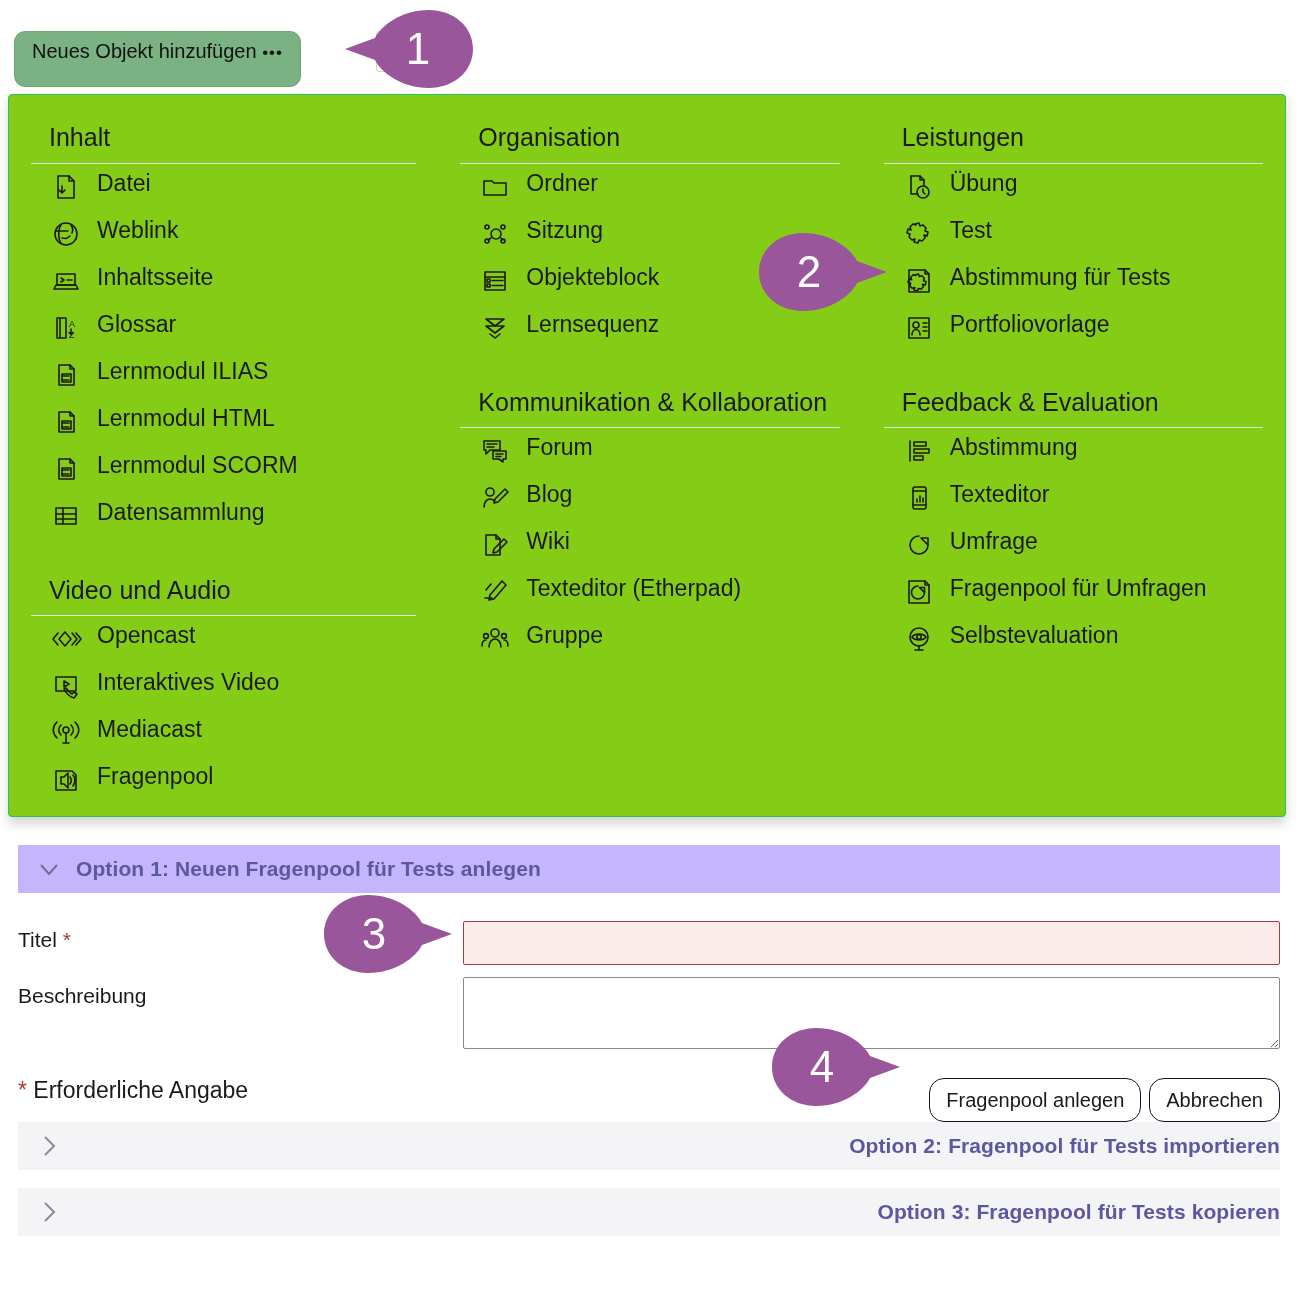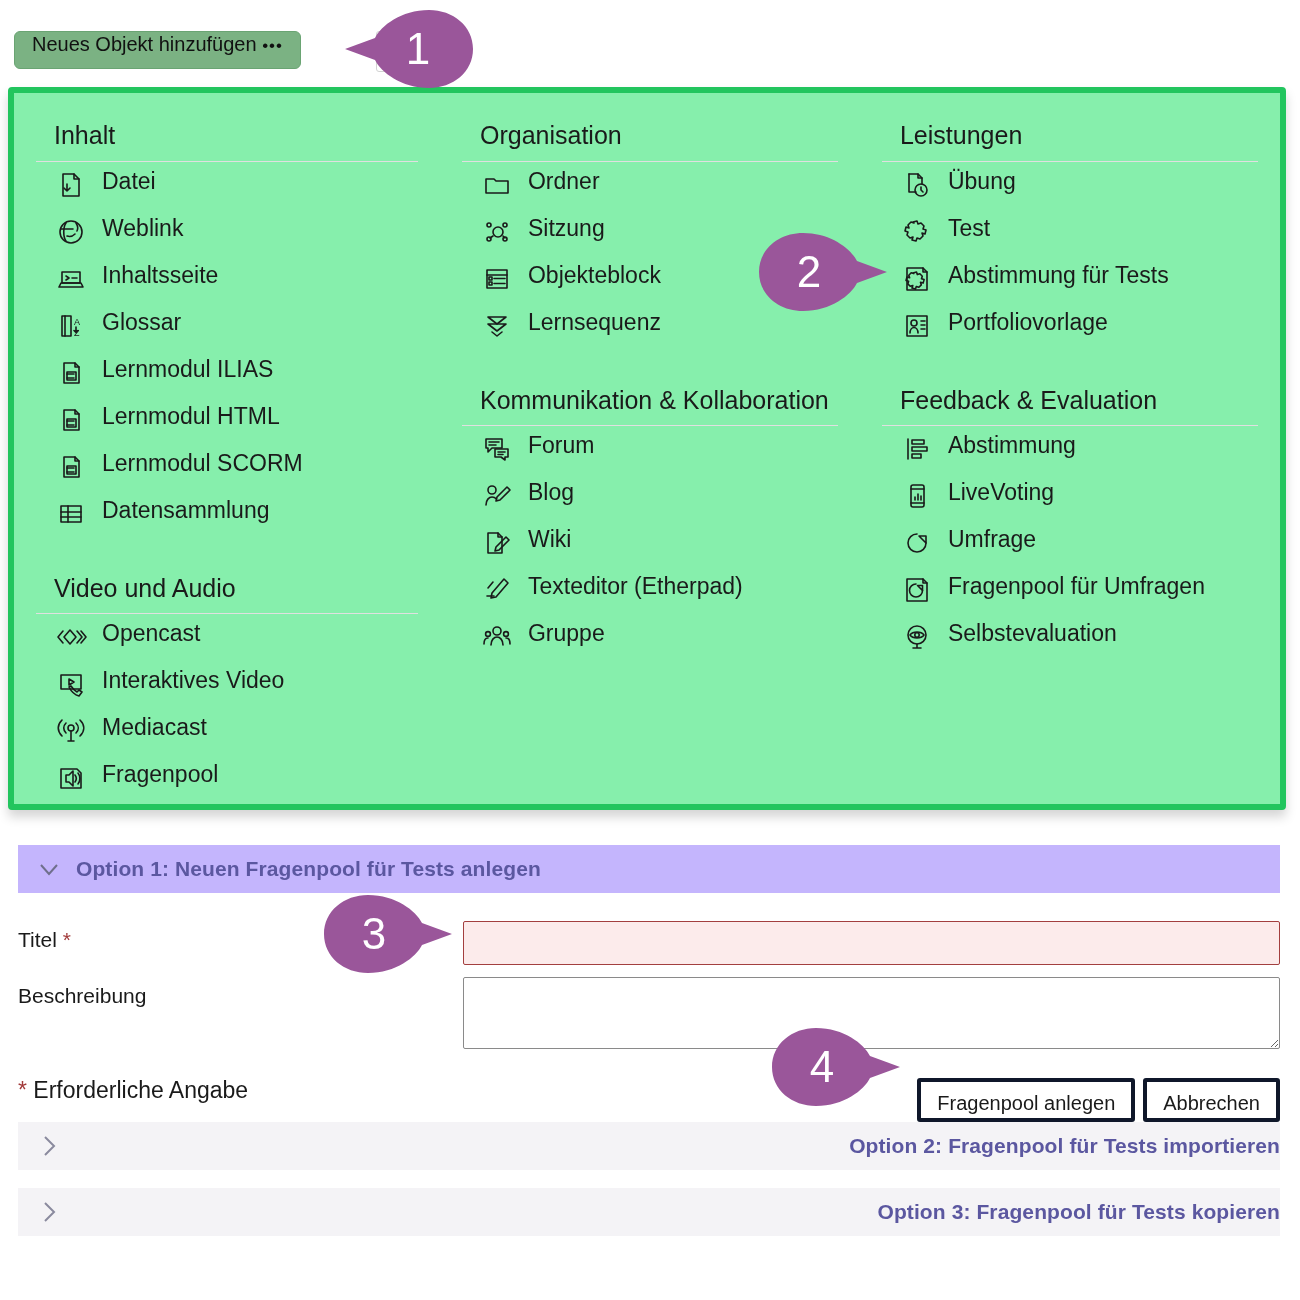--- a/index.html
+++ b/index.html
@@ -10,39 +10,39 @@
     font-family: "Liberation Sans", sans-serif;
     color: #1a1a1a;
     overflow: hidden;
   }
   #page { position: relative; width: 1300px; height: 1300px; }
 
   
   .toolbar { position: absolute; left: 0; top: 0; width: 1300px; height: 88px; }
   .btn-add {
     position: absolute; left: 14px; top: 31px;
-    height: 38px; padding: 0 17px;
-    background: #7bb283; border: 1px solid #6aa473; border-radius: 6px;
-    font-size: 20px; color: #111; line-height: 24px;
+    height: 56px; padding: 0 17px;
+    background: #7bb283; border: 1px solid #6aa473; border-radius: 11px;
+    font-size: 20px; color: #111; line-height: 39px;
     white-space: nowrap; cursor: pointer;
   }
   .btn-add .dots { letter-spacing: 1px; font-size: 17px; }
   .btn-manage {
     position: absolute; left: 376px; top: 31px;
     height: 41px; padding: 0 17px;
     background: #fff; border: 1px solid #d2d2d2; border-radius: 3px;
     font-size: 20px; color: #1a1a1a; line-height: 39px;
     white-space: nowrap; cursor: pointer;
   }
 
   
   .panel {
-    position: absolute; left: 8px; top: 87px;
+    position: absolute; left: 8px; top: 94px;
     width: 1278px; height: 723px;
-    background: #86efac; border: 6px solid #22c55e; border-radius: 4px;
+    background: #84cc16; border: 1px solid #22c55e; border-radius: 4px;
     box-shadow: 0 7px 11px rgba(0,0,0,0.17);
   }
   .cols { display: flex; padding: 28px 0 0 0; }
   .col { padding: 0 22px; }
   .col-1 { width: 430px; }
   .col-2 { width: 424px; }
   .col-3 { width: 424px; }
 
   .grp-title {
     font-size: 25px; font-weight: 400; color: #1a1a1a;
@@ -95,21 +95,21 @@
     background: #fff; border: 1px solid #8a8a8a; border-radius: 2px;
     font-family: "Liberation Sans", sans-serif; font-size: 20px;
     padding: 6px 10px; color: #1a1a1a; resize: vertical;
   }
   .footrow { display: flex; align-items: center; margin-top: 24px; }
   .hint { font-size: 23px; color: #1a1a1a; }
   .hint .req { color: #a23b3b; }
   .btns { position: absolute; right: 0; top: 185px; display: flex; gap: 8px; }
   .fbtn {
     height: 44px; padding: 0 16px;
-    background: #fff; border: 4px solid #0f172a; border-radius: 3px;
+    background: #fff; border: 1px solid #0f172a; border-radius: 15px;
     font-size: 20px; color: #1a1a1a; line-height: 42px;
     white-space: nowrap; cursor: pointer;
   }
 
   .acc-gap { height: 18px; }
 
   
   .callout { position: absolute; }
   .callout svg { display: block; overflow: visible; }
   .callout .num {
@@ -435,21 +435,21 @@
             <span class="lbl">Abstimmung</span>
           </div>
           <div class="item">
             <span class="ico">
               <svg viewBox="0 0 28 28" width="28" height="28">
                 <rect x="8" y="3" width="13" height="22" rx="2" fill="none" stroke="#1a1a1a" stroke-width="1.6" stroke-linecap="round" stroke-linejoin="round"></rect>
                 <path d="M8 7 h13 M8 21 h13" fill="none" stroke="#1a1a1a" stroke-width="1.6" stroke-linecap="round" stroke-linejoin="round"></path>
                 <path d="M12 18 v-3 M15 18 v-6 M18 18 v-4" fill="none" stroke="#1a1a1a" stroke-width="1.6" stroke-linecap="round" stroke-linejoin="round"></path>
               </svg>
             </span>
-            <span class="lbl">LiveVoting</span>
+            <span class="lbl">Texteditor</span>
           </div>
           <div class="item">
             <span class="ico">
               <svg viewBox="0 0 28 28" width="28" height="28">
                 <path d="M14 5 a9 9 0 1 0 9 9" fill="none" stroke="#1a1a1a" stroke-width="1.6" stroke-linecap="round" stroke-linejoin="round"></path>
                 <path d="M16 7 l7 0 0 7 -7 -7 z" fill="none" stroke="#1a1a1a" stroke-width="1.6" stroke-linecap="round" stroke-linejoin="round"></path>
               </svg>
             </span>
             <span class="lbl">Umfrage</span>
           </div>

